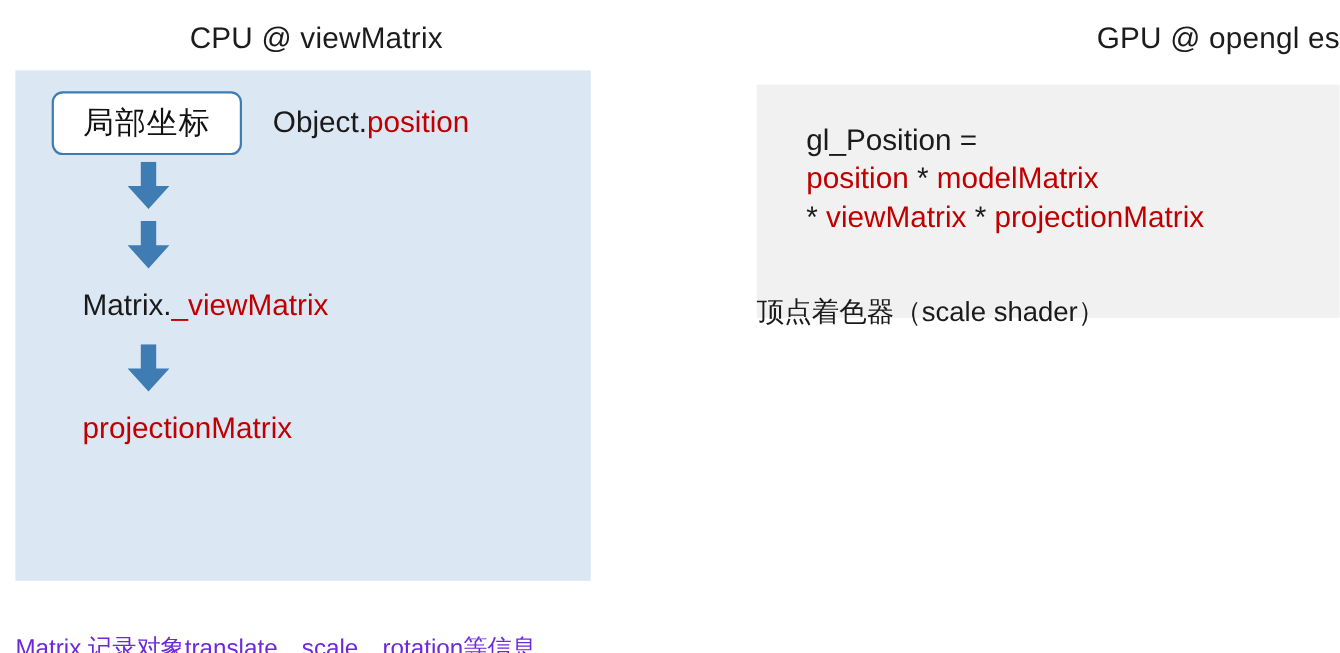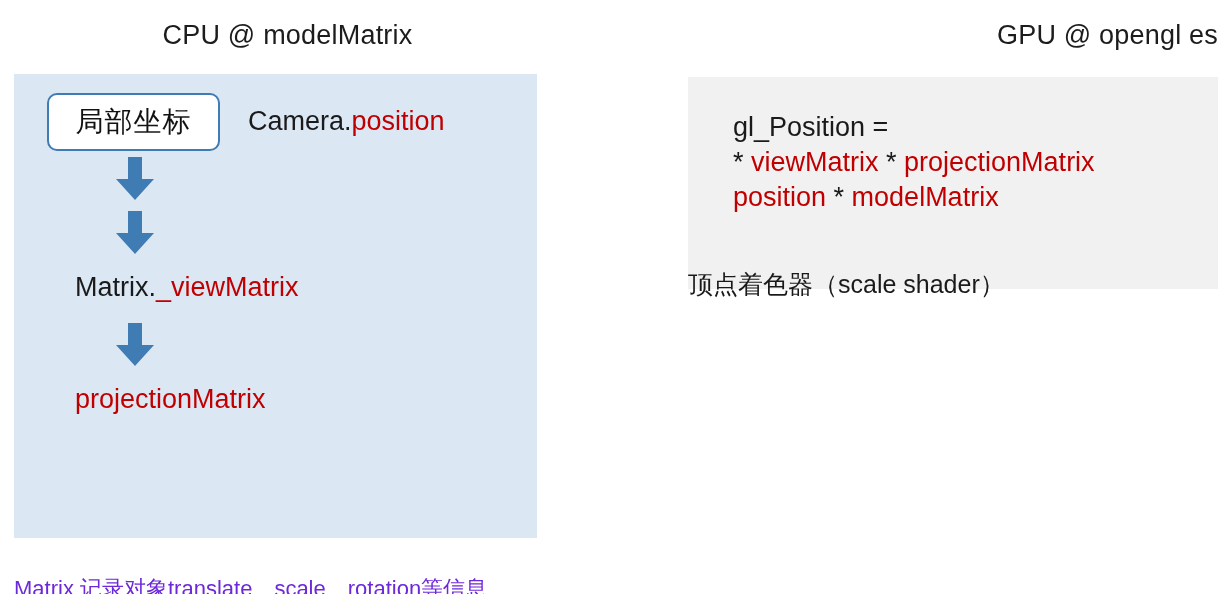--- a/index.html
+++ b/index.html
@@ -25,21 +25,21 @@
     white-space: nowrap;
     letter-spacing: 0.2px;
   }
   #cpu-title { left: 0; top: 22px; width: 575px; text-align: center; }
   #gpu-title { left: 688px; top: 22px; width: 530px; text-align: right; }
 
   
   #cpu-panel {
     position: absolute;
     left: 14px;
-    top: 74px;
+    top: 64px;
     width: 523px;
     height: 464px;
     background: #dce7f4;
   }
 
   .flow {
     position: absolute;
     left: 33px;
     top: 19px;
     width: 480px;
@@ -128,31 +128,31 @@
     top: 272px;
     font-size: 25px;
     line-height: 1;
     white-space: nowrap;
     color: #1a1a1a;
   }
 </style>
 </head>
 <body>
 
-<div id="cpu-title" class="col-title">CPU @ modelMatrix</div>
+<div id="cpu-title" class="col-title">CPU @ viewMatrix</div>
 
 <div id="cpu-panel">
   <div class="flow">
 
     <div class="flow-row">
       <div class="stage-box">
         <span>局部坐标</span>
       </div>
       <div class="stage-label">
-        <span>Camera.</span><span class="accent">position</span>
+        <span>Object.</span><span class="accent">position</span>
       </div>
     </div>
 
     <div class="arrow-row">
       <svg class="arrow-down" viewBox="0 0 40 44">
         <polygon points="13,0 27,0 27,22 39,22 20,43 1,22 13,22" fill="#3f7cb4"></polygon>
       </svg>
     </div>
 
 
@@ -183,18 +183,18 @@
   </div>
 </div>
 
 <div id="cpu-caption">Matrix 记录对象translate、scale、rotation等信息</div>
 
 <div id="gpu-title" class="col-title">GPU @ opengl es</div>
 
 <div id="gpu-code-box">
   <div id="gpu-code">
       <span class="line"><span class="op">gl_Position =</span></span>
+      <span class="line"><span class="accent">position</span><span class="op"> * </span><span class="accent">modelMatrix</span></span>
       <span class="line"><span class="op">* </span><span class="accent">viewMatrix</span><span class="op"> * </span><span class="accent">projectionMatrix</span></span>
-      <span class="line"><span class="accent">position</span><span class="op"> * </span><span class="accent">modelMatrix</span></span>
     </div>
 </div>
 
 <div id="gpu-caption">顶点着色器（scale shader）</div>
 
 </body></html>

